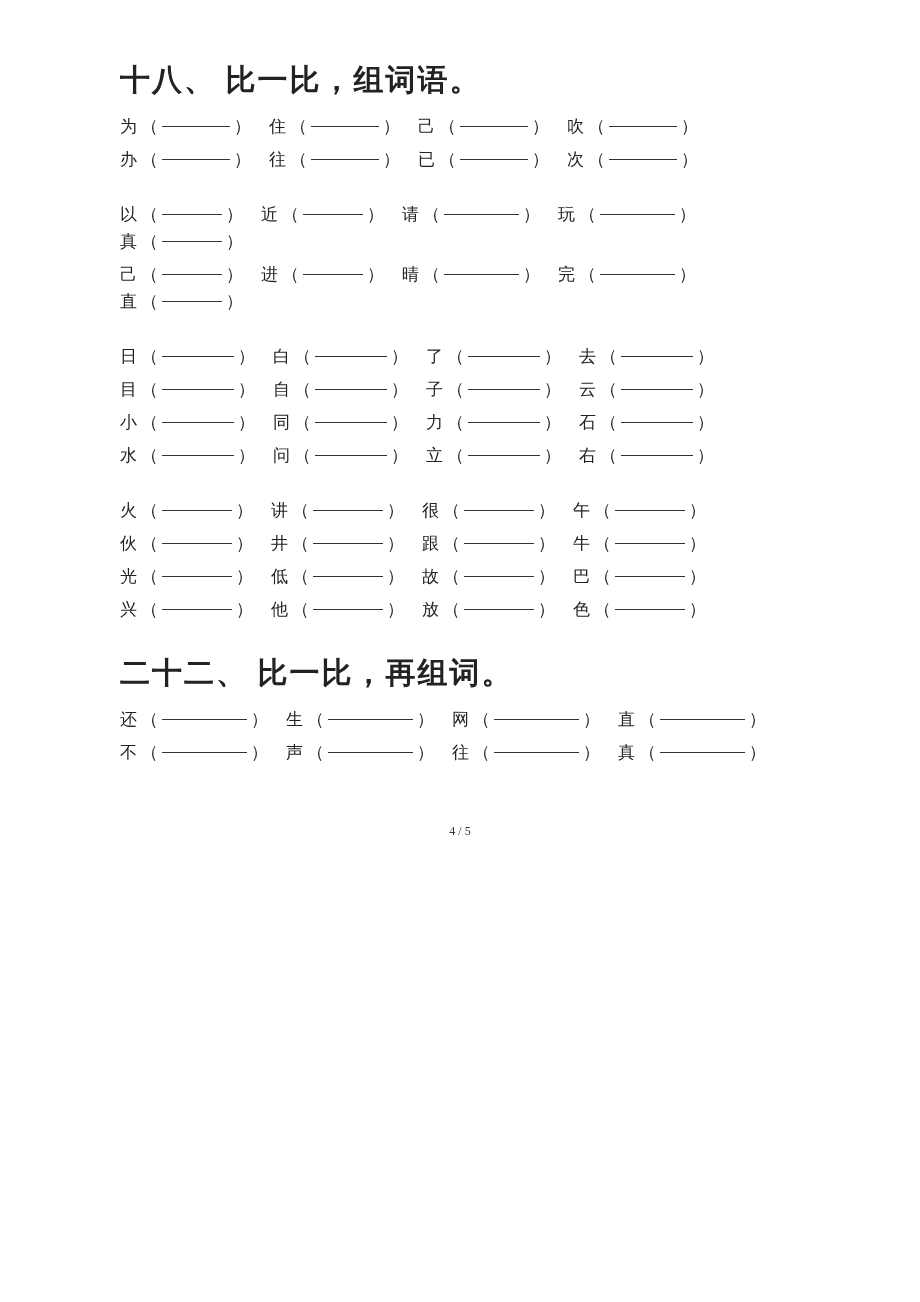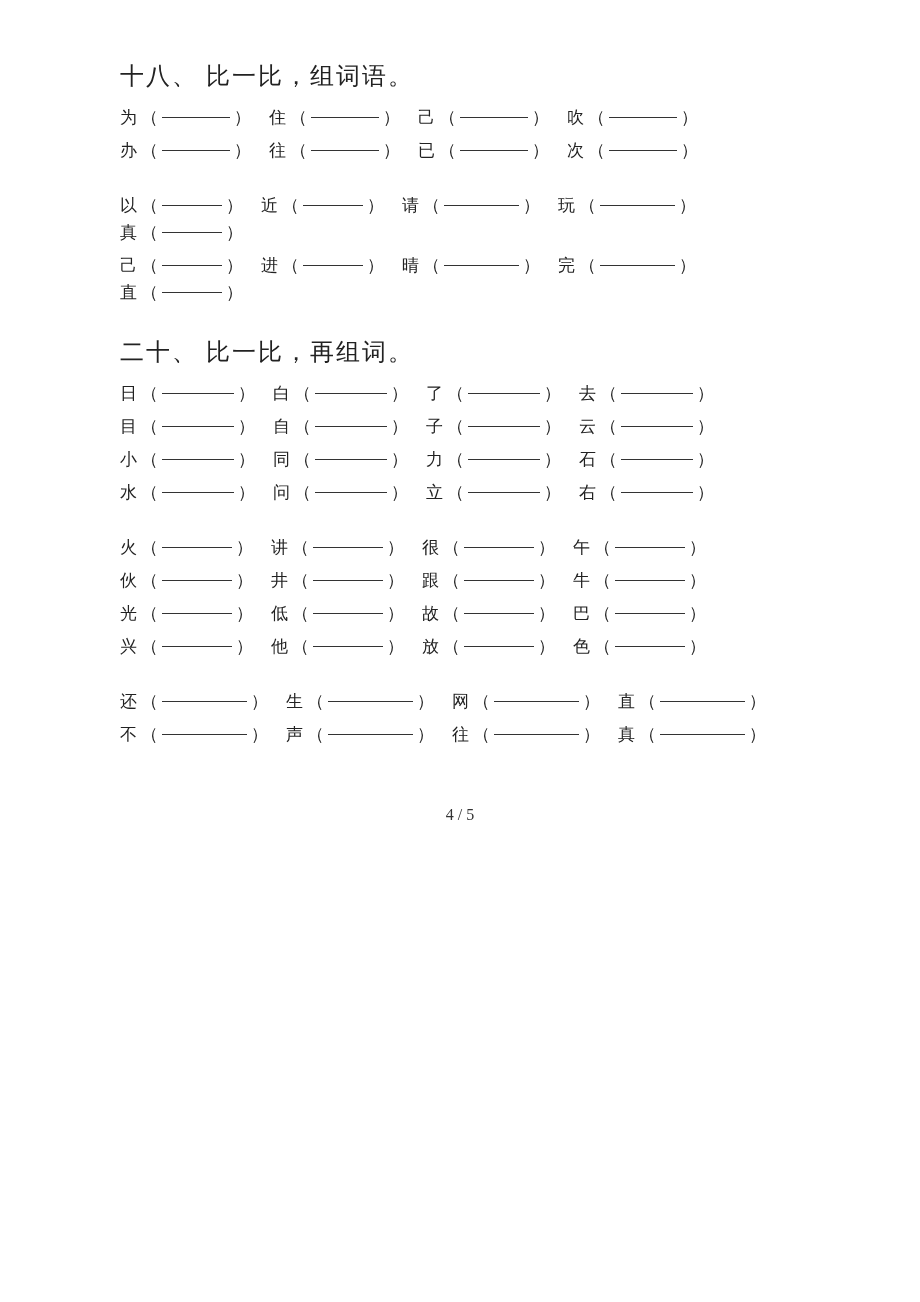--- a/index.html
+++ b/index.html
@@ -15,22 +15,22 @@
       min-height: 1302px;
       padding: 60px 120px;
       color: #222;
     }
 
     .section {
       margin-bottom: 32px;
     }
 
     .section-title {
-      font-size: 24px;
-      font-weight: normal;
+      font-size: 30px;
+      font-weight: bold;
       margin-bottom: 14px;
       letter-spacing: 2px;
     }
 
     .row {
       display: flex;
       align-items: center;
       margin-bottom: 10px;
       flex-wrap: wrap;
       gap: 4px 0;
@@ -66,21 +66,21 @@
     .blank-lg { width: 90px; }
 
     .paren-right {
       font-size: 17px;
       margin: 0 2px;
     }
 
     .page-num {
       text-align: center;
       margin-top: 60px;
-      font-size: 16px;
+      font-size: 12px;
       color: #333;
     }
 
     
     .s18 .blank { width: 68px; }
 
     
     .s20 .blank { width: 72px; }
 
     
@@ -211,21 +211,20 @@
       <span class="item">
         <span class="char">直</span>
         <span class="paren-left">（</span>
         <span class="blank blank-sm"></span>
         <span class="paren-right">）</span>
       </span>
     </div>
   </div>
 
   <div class="section s20">
-    <div class="section-title">二十、 比一比，再组词。</div>
     <div class="row">
       <span class="item">
         <span class="char">日</span>
         <span class="paren-left">（</span>
         <span class="blank blank-md"></span>
         <span class="paren-right">）</span>
       </span>
       <span class="item">
         <span class="char">白</span>
         <span class="paren-left">（</span>
@@ -426,20 +425,21 @@
       <span class="item">
         <span class="char">色</span>
         <span class="paren-left">（</span>
         <span class="blank blank-md"></span>
         <span class="paren-right">）</span>
       </span>
     </div>
   </div>
 
   <div class="section s22">
+    <div class="section-title">二十二、 比一比，再组词。</div>
     <div class="row">
       <span class="item">
         <span class="char">还</span>
         <span class="paren-left">（</span>
         <span class="blank blank-lg"></span>
         <span class="paren-right">）</span>
       </span>
       <span class="item">
         <span class="char">生</span>
         <span class="paren-left">（</span>

